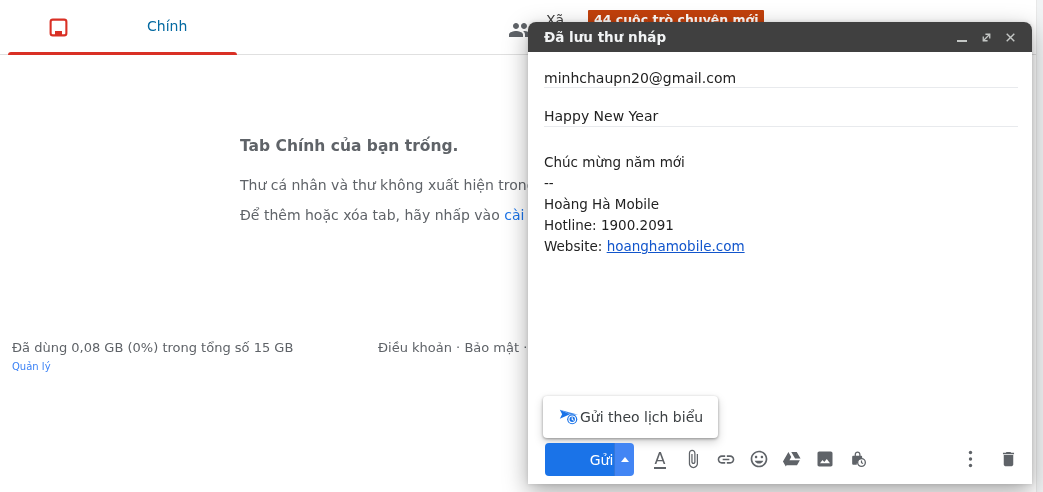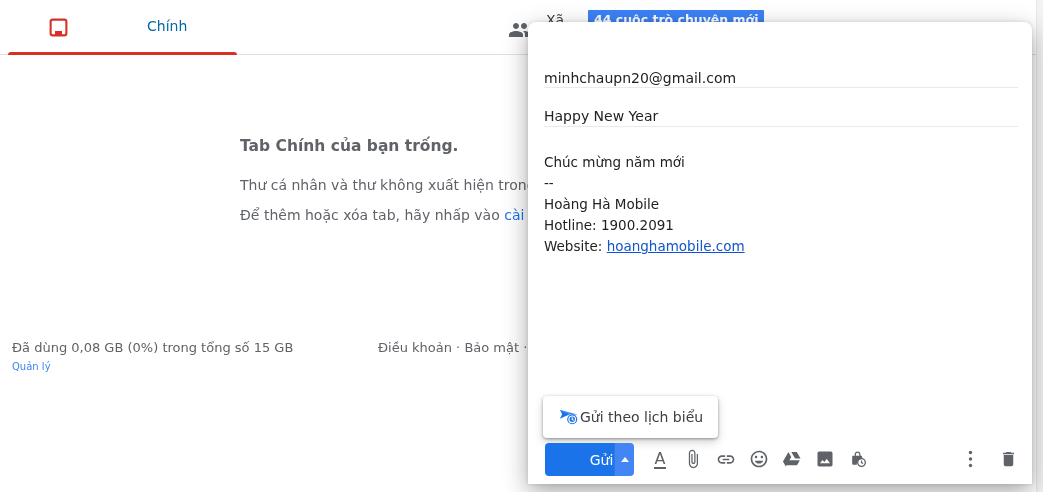--- a/index.html
+++ b/index.html
@@ -13,21 +13,21 @@
 
   
   .tabbar { left:0; top:0; width:1043px; height:55px; background:#fff; border-bottom:1px solid #e0e0e0; }
   .tab { position:absolute; top:0; height:55px; cursor:pointer; }
   .tab-icon { position:absolute; }
   .tab-label { position:absolute; font-size:14px; font-weight:500; white-space:nowrap; }
   .tab-primary .tab-label { color:#0369a1; }
   .tab-sub { position:absolute; font-size:13px; color:#80868b; white-space:nowrap; }
   .tab-underline { position:absolute; left:8px; top:52px; width:229px; height:3px; background:#d93025; border-radius:3px 3px 0 0; }
   .badge { position:absolute; height:19px; line-height:19px; padding:0 6px; font-size:12.5px; font-weight:bold; color:#fff; white-space:nowrap; border-radius:1px; }
-  .badge-blue { background:#3b82f6; }
+  .badge-blue { background:#c2410c; }
 
   
   .empty-title { left:240px; top:137px; font-size:15.5px; color:#5f6368;font-weight:bold; }
   .empty-line2 { left:240px; top:177px; font-size:14px; color:#5f6368; white-space:nowrap; }
   .empty-line3 { left:240px; top:207px; font-size:14px; color:#5f6368; white-space:nowrap; }
   .empty-link { color:#1a73e8; cursor:pointer; }
 
   
   .footer-storage { left:12px; top:340px; font-size:13px; color:#5f6368; }
   .footer-manage { left:12px; top:361px; font-size:10px; color:#3b82f6; cursor:pointer; }
@@ -119,20 +119,42 @@
 <div class="abs empty-line3"><span>Để thêm hoặc xóa tab, hãy nhấp vào </span><span class="empty-link">cài đặt hộ</span></div>
 
 <div class="abs footer-storage">Đã dùng 0,08 GB (0%) trong tổng số 15 GB</div>
 <div class="abs footer-manage">Quản lý</div>
 <div class="abs footer-legal">Điều khoản · Bảo mật · Ch</div>
 
 <div class="abs scrollbar"></div>
 
 <div class="abs compose">
 
+  <div class="compose-header">
+    <span class="compose-title">Đã lưu thư nháp</span>
+    <div class="compose-controls">
+      <span class="ctrl-btn">
+        <svg width="12" height="12" viewBox="0 0 12 12">
+            <rect x="1" y="9" width="10" height="2" fill="#c4c7c5"></rect>
+          </svg>
+      </span>
+      <span class="ctrl-btn">
+        <svg width="13" height="13" viewBox="0 0 24 24" fill="none" stroke="#c4c7c5" stroke-width="2.4">
+            <path d="M6 18L18 6"></path>
+            <path d="M10 6h8v8" fill="none"></path>
+            <path d="M14 18H6v-8" fill="none"></path>
+          </svg>
+      </span>
+      <span class="ctrl-btn">
+        <svg width="13" height="13" viewBox="0 0 24 24" fill="none" stroke="#c4c7c5" stroke-width="2.6">
+            <path d="M5 5l14 14M19 5L5 19"></path>
+          </svg>
+      </span>
+    </div>
+  </div>
 
   <div class="field-row row-to">
     <span class="field-text">minhchaupn20@gmail.com</span>
     <span class="field-border"></span>
   </div>
 
   <div class="field-row row-subject">
     <span class="field-text">Happy New Year</span>
     <span class="field-border"></span>
   </div>

